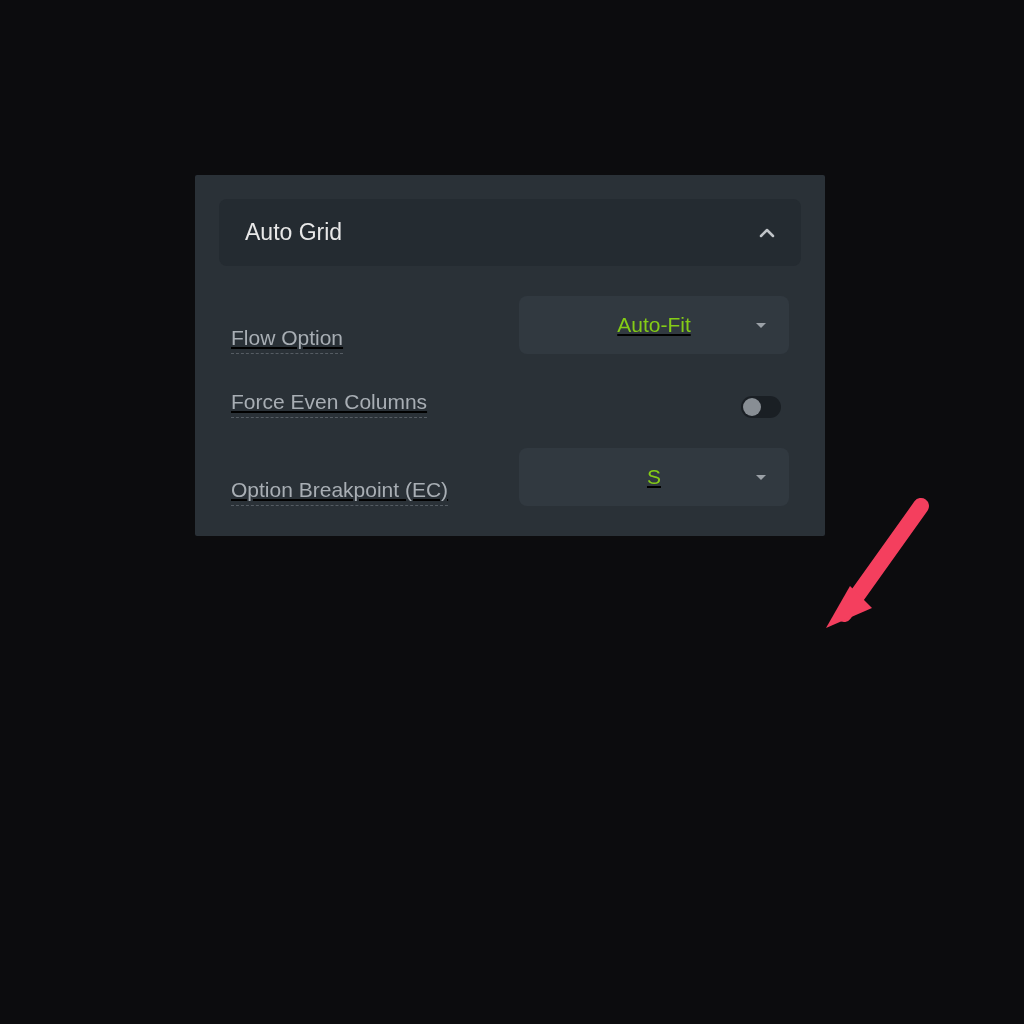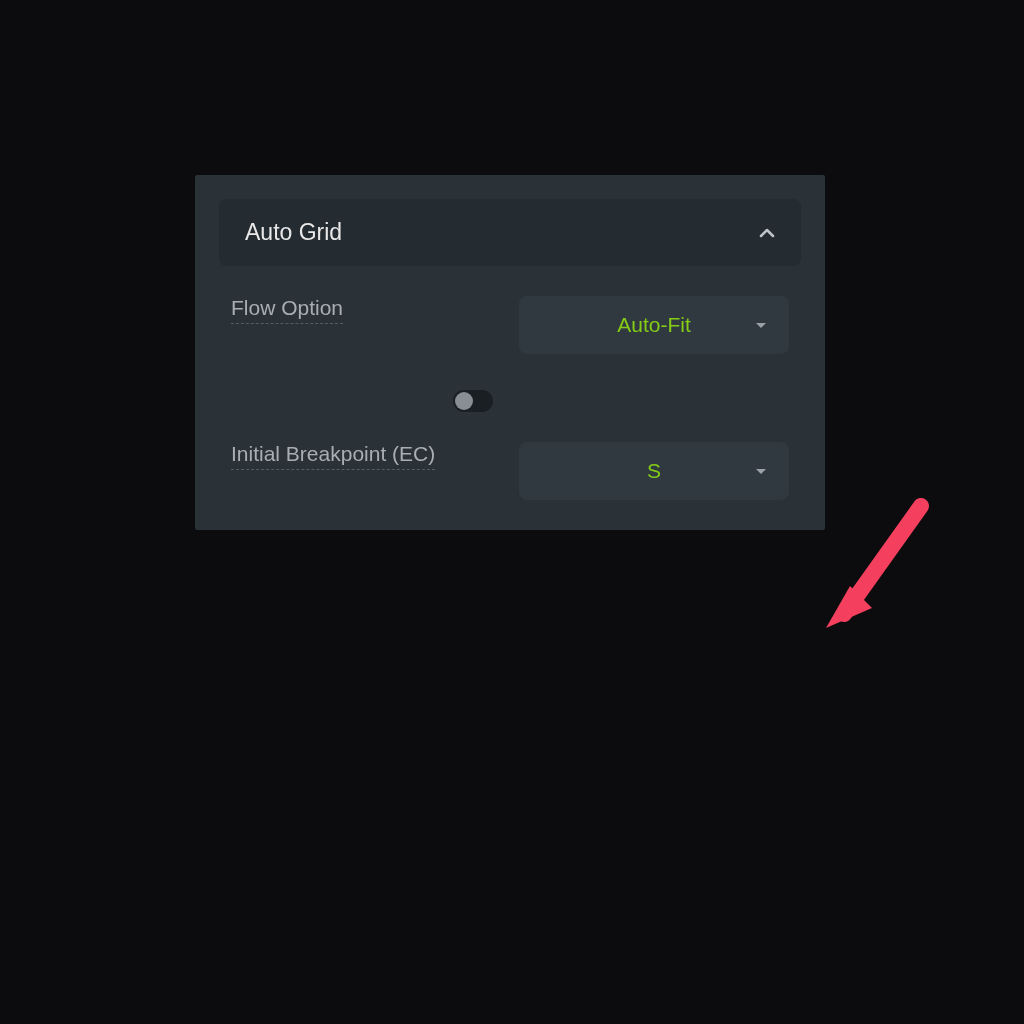--- a/index.html
+++ b/index.html
@@ -34,24 +34,25 @@
       font-size: 23px;
       font-weight: 500;
     }
     .chevron-up {
       color: #c0c4c8;
       display: flex;
       align-items: center;
     }
     .row {
       display: flex;
-      align-items: flex-start;
+      align-items: flex-end;
       justify-content: space-between;
       margin-top: 30px;
       padding: 0 12px 0 12px;
+      text-decoration: underline;
     }
     .row-label {
       color: #a8aeb4;
       font-size: 21px;
       border-bottom: 1px dashed #555c63;
       padding-bottom: 3px;
       cursor: help;
     }
     .control {
       width: 270px;
@@ -145,29 +146,30 @@
               <path d="M1 1 L6 6 L11 1" fill="currentColor"></path>
             </svg>
         </span>
       </div>
     </div>
   </div>
 
 
 
   <div class="row toggle-row">
+    <span class="row-label">Force Even Columns</span>
     <div class="toggle-wrap">
       <div class="toggle">
         <div class="toggle-knob"></div>
       </div>
     </div>
   </div>
 
   <div class="row">
-    <span class="row-label">Initial Breakpoint (EC)</span>
+    <span class="row-label">Option Breakpoint (EC)</span>
     <div class="control">
       <div class="select">
         <span class="select-value">S</span>
         <span class="select-caret">
           <svg width="12" height="8" viewBox="0 0 12 8">
               <path d="M1 1 L6 6 L11 1" fill="currentColor"></path>
             </svg>
         </span>
       </div>
     </div>

